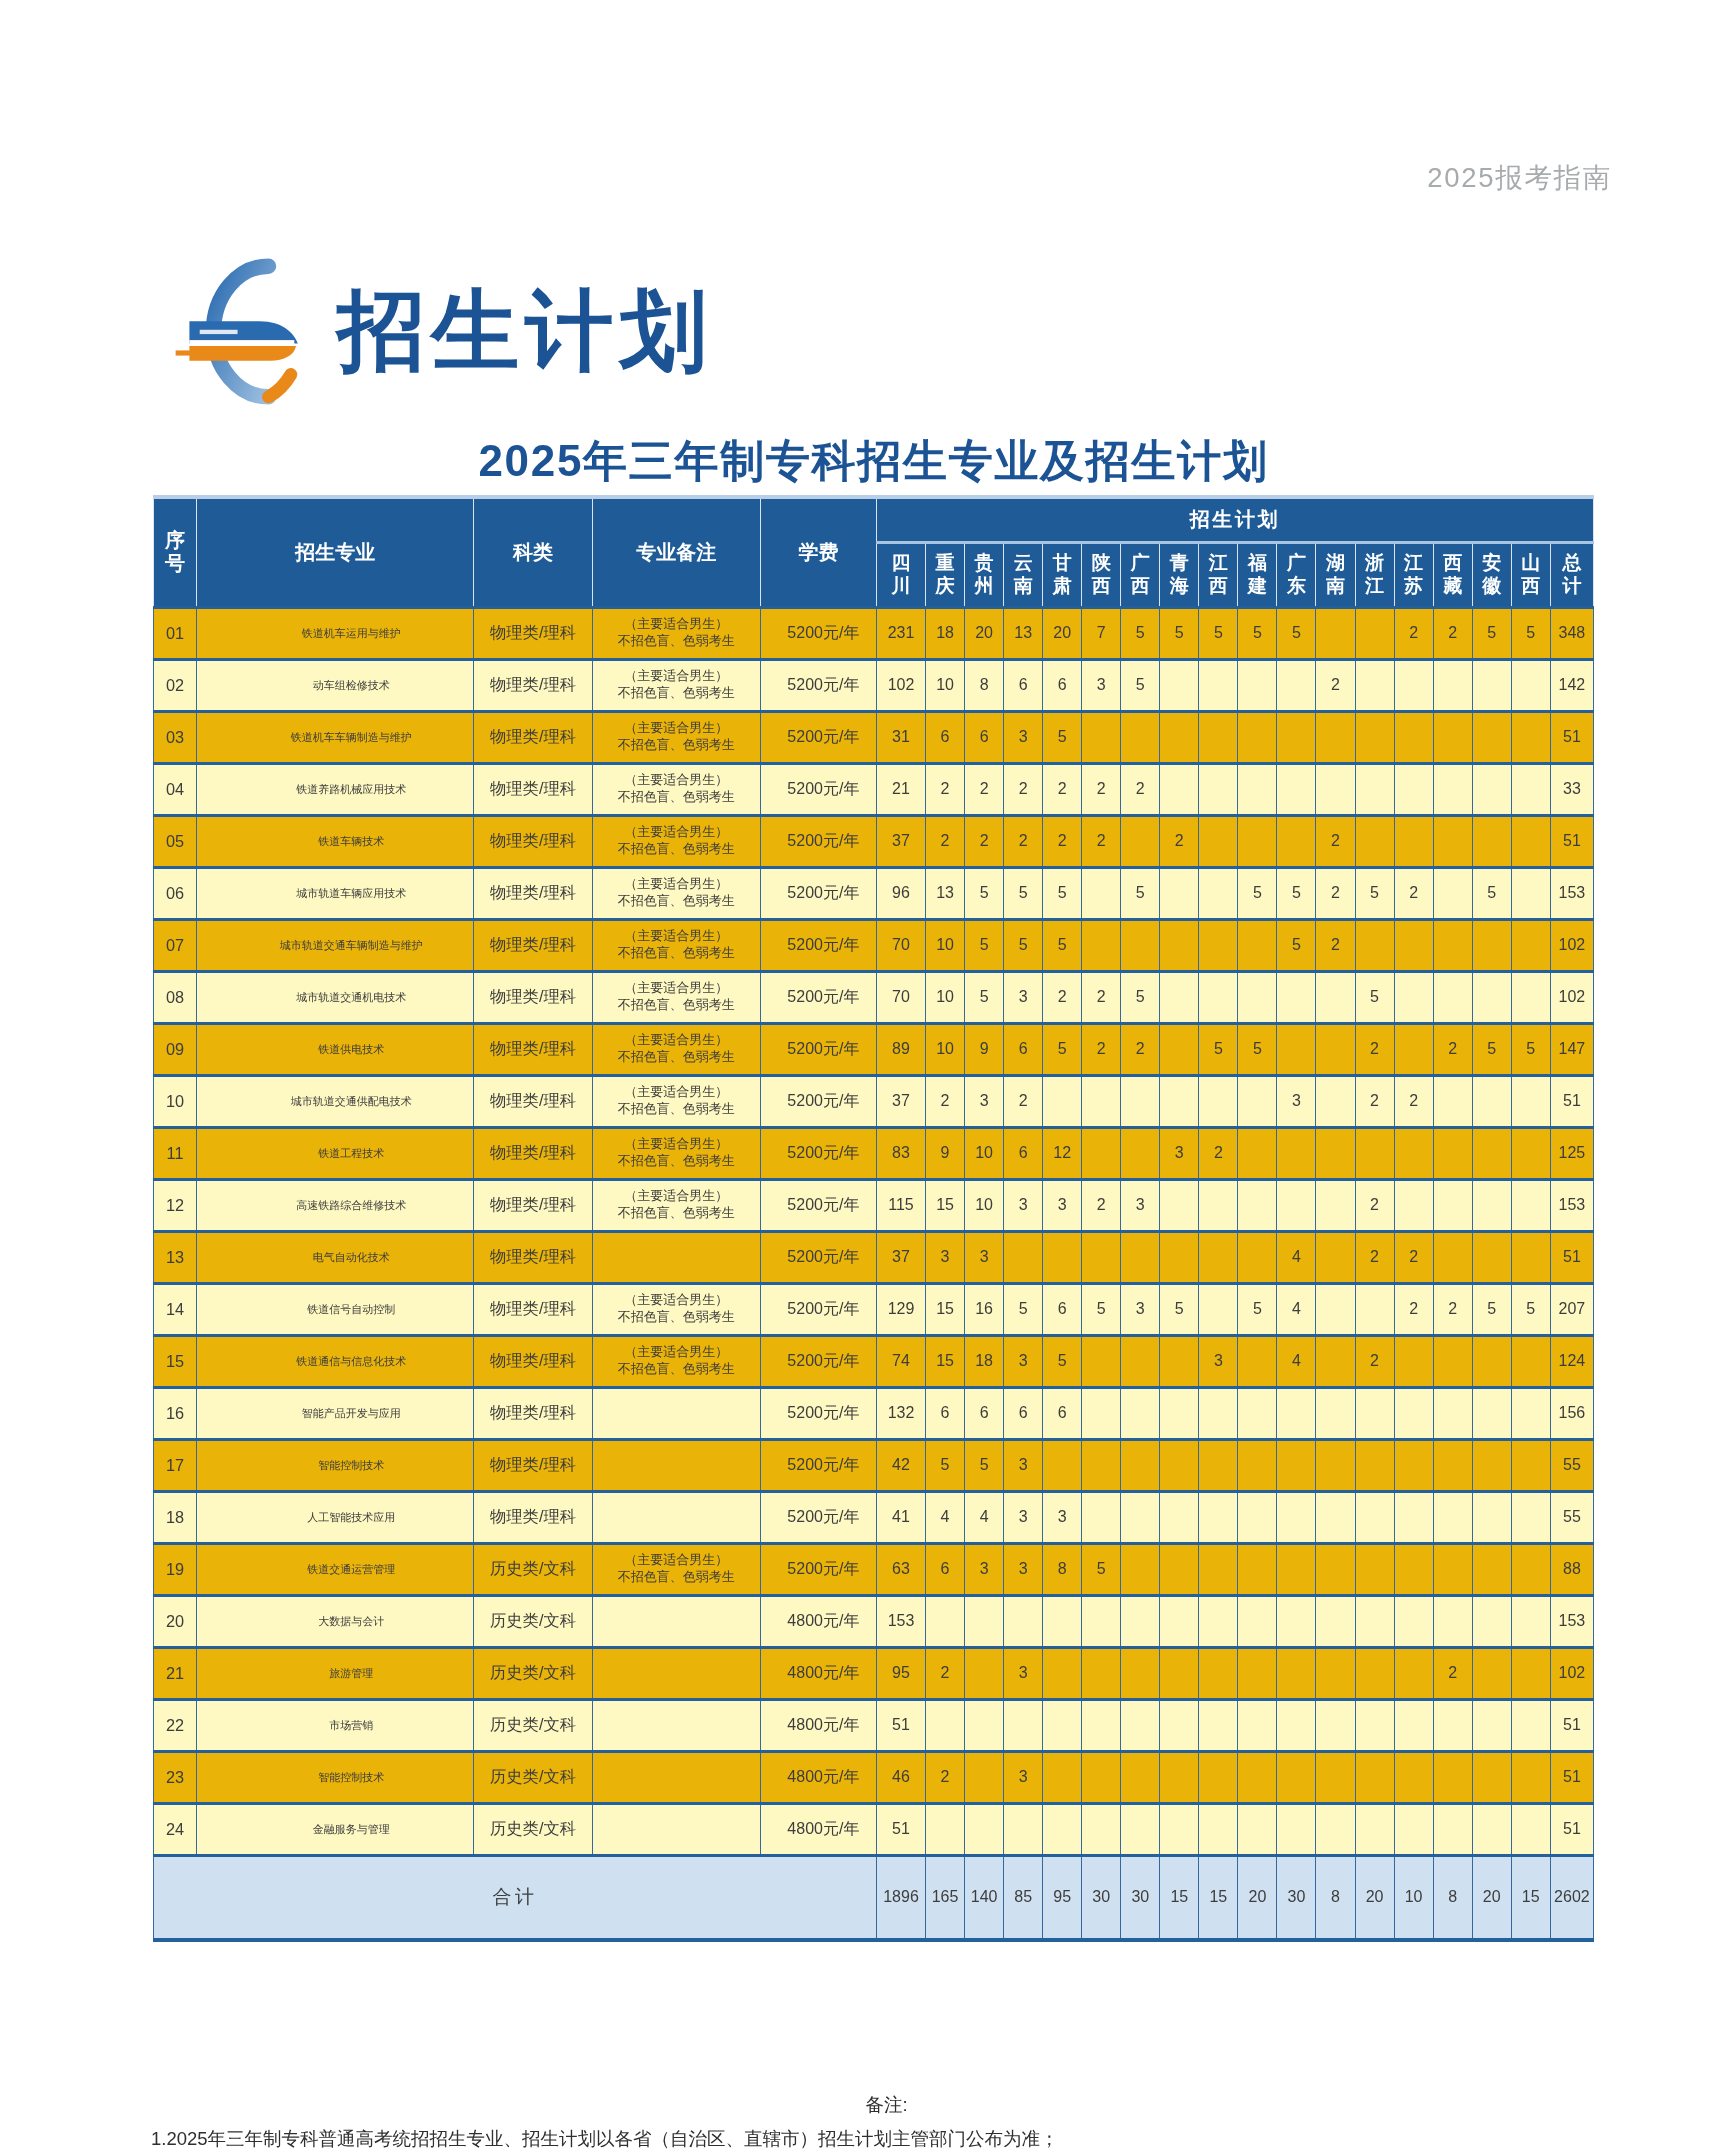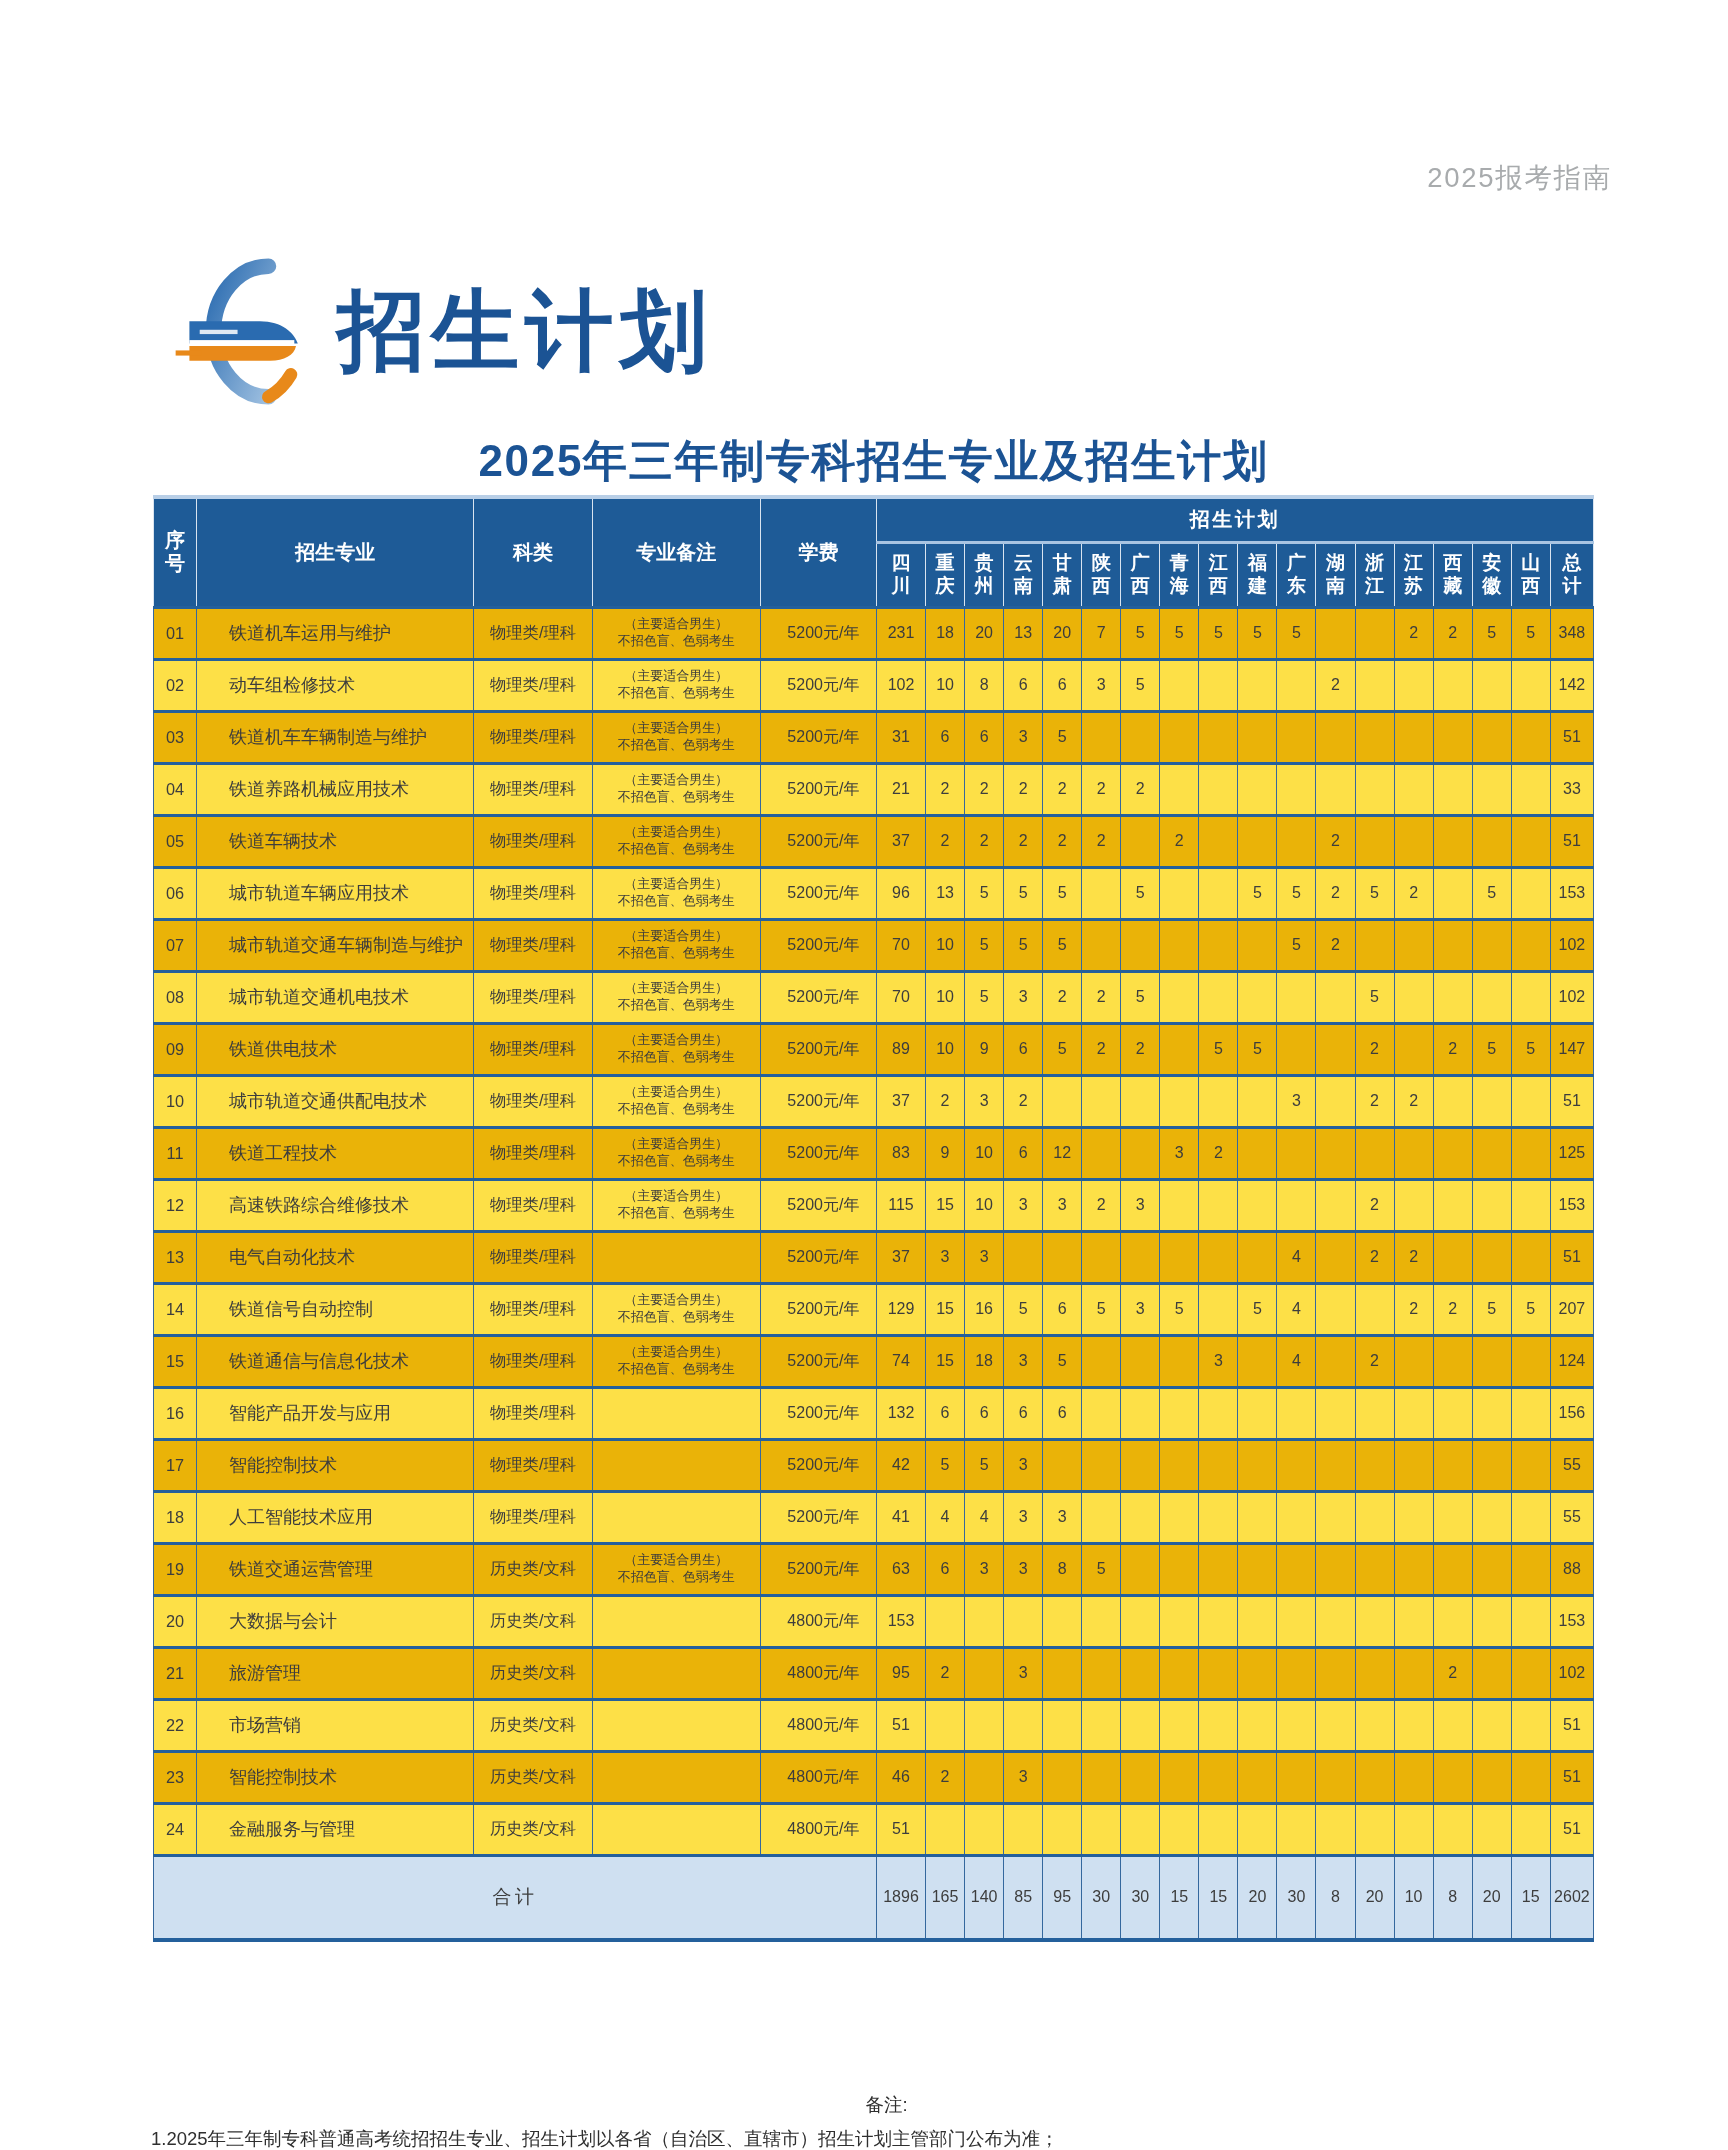--- a/index.html
+++ b/index.html
@@ -37,23 +37,23 @@
   th.plan-span { height: 45px; font-size: 20px; border-bottom: 3px solid #a9c4e2; letter-spacing: 2.6px; }
   th.left-h { font-size: 20px; }
   th.prov { height: 65px; font-size: 19px; padding: 1.7px 0; }
   .vtext { display: inline-block; width: 1.08em; word-break: break-all; line-height: 1.16; text-align: center; }
   tbody td {
     border-left: 1.3px solid #35689e; border-right: 1.3px solid #35689e;
     font-size: 16.3px; color: #3d3d3d; text-align: center; vertical-align: middle;
     overflow: hidden;
   }
   tbody tr { height: 52px; background: #eab308; border-top: 3.9px solid #24609c; }
-  tbody tr.alt { background: #fde047; }
+  tbody tr.alt { background: #fef9c3; }
   tbody tr.total { height: 85px; background: #cfe0f1; border-top: 3.9px solid #24609c; border-bottom: 4.7px solid #24609c; }
-  td.major { text-align: left; padding-left: 32px; font-size: 18px; }
+  td.major { text-align: center; padding-left: 32px; font-size: 11px; }
   td.note-cell { font-size: 13px; line-height: 1.3; white-space: pre-line; color: #3d3d3d; }
   td.fee { font-size: 16px; padding-left: 10px; }
   td.cat { font-size: 16.3px; }
   td.plan-v { font-size: 16px; padding: 0 0.9px; }
   td.total-label { font-size: 19px; letter-spacing: 3.4px; margin-left: 47px; }
   .notes {
     position: absolute; left: 151px; top: 2091px; width: 1471px;
     font-size: 18.5px; color: #2f2f2f; line-height: 1.5;
   }
   .notes .label { margin-bottom: 6px; text-align: center; }

